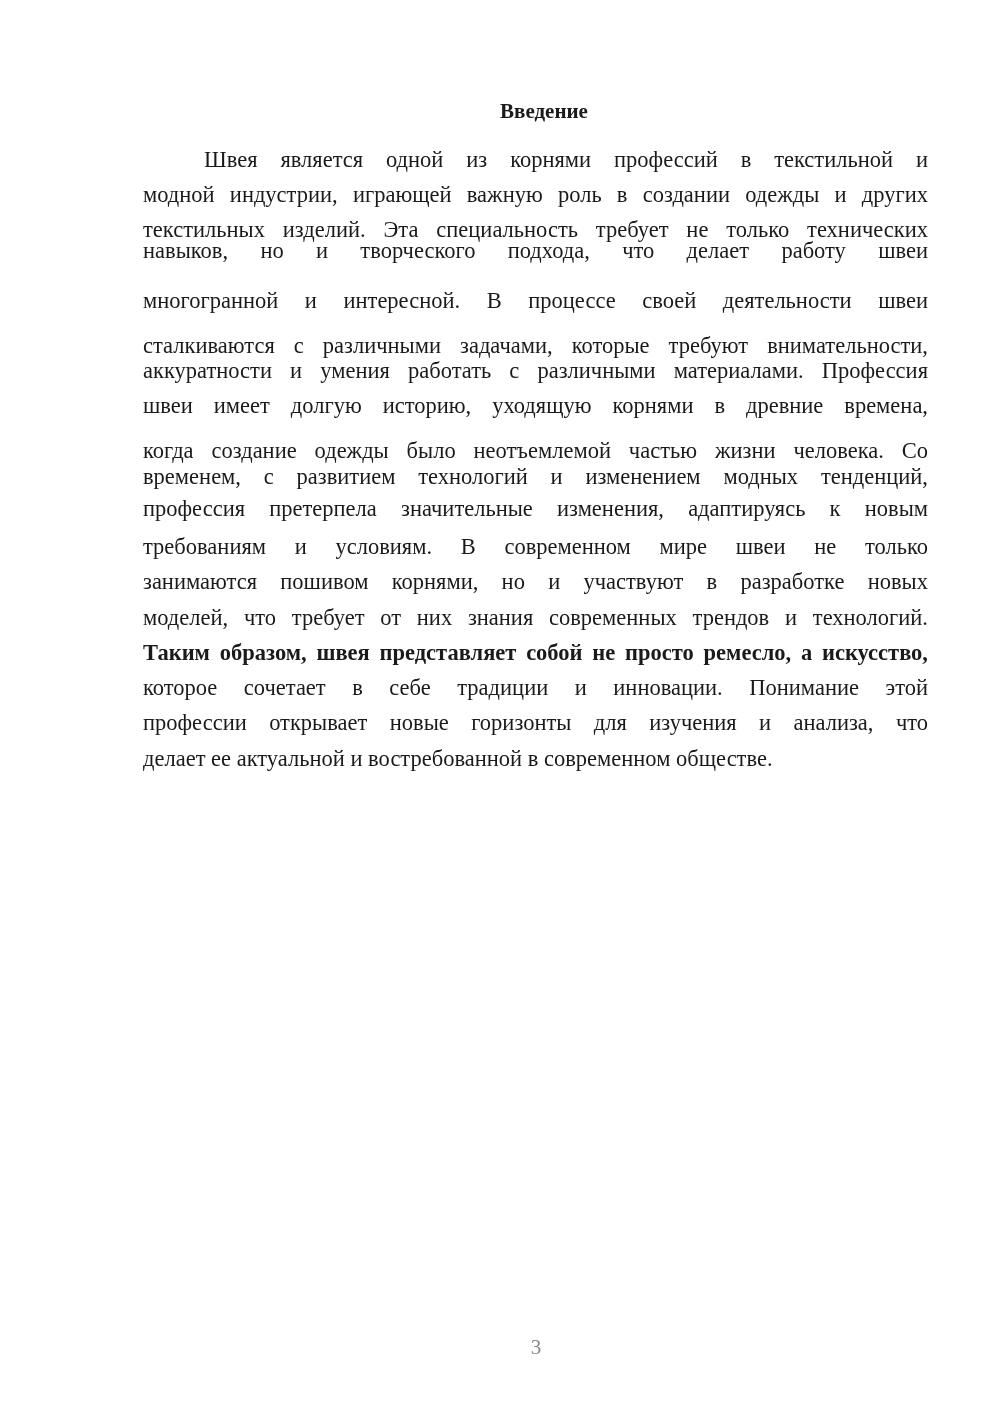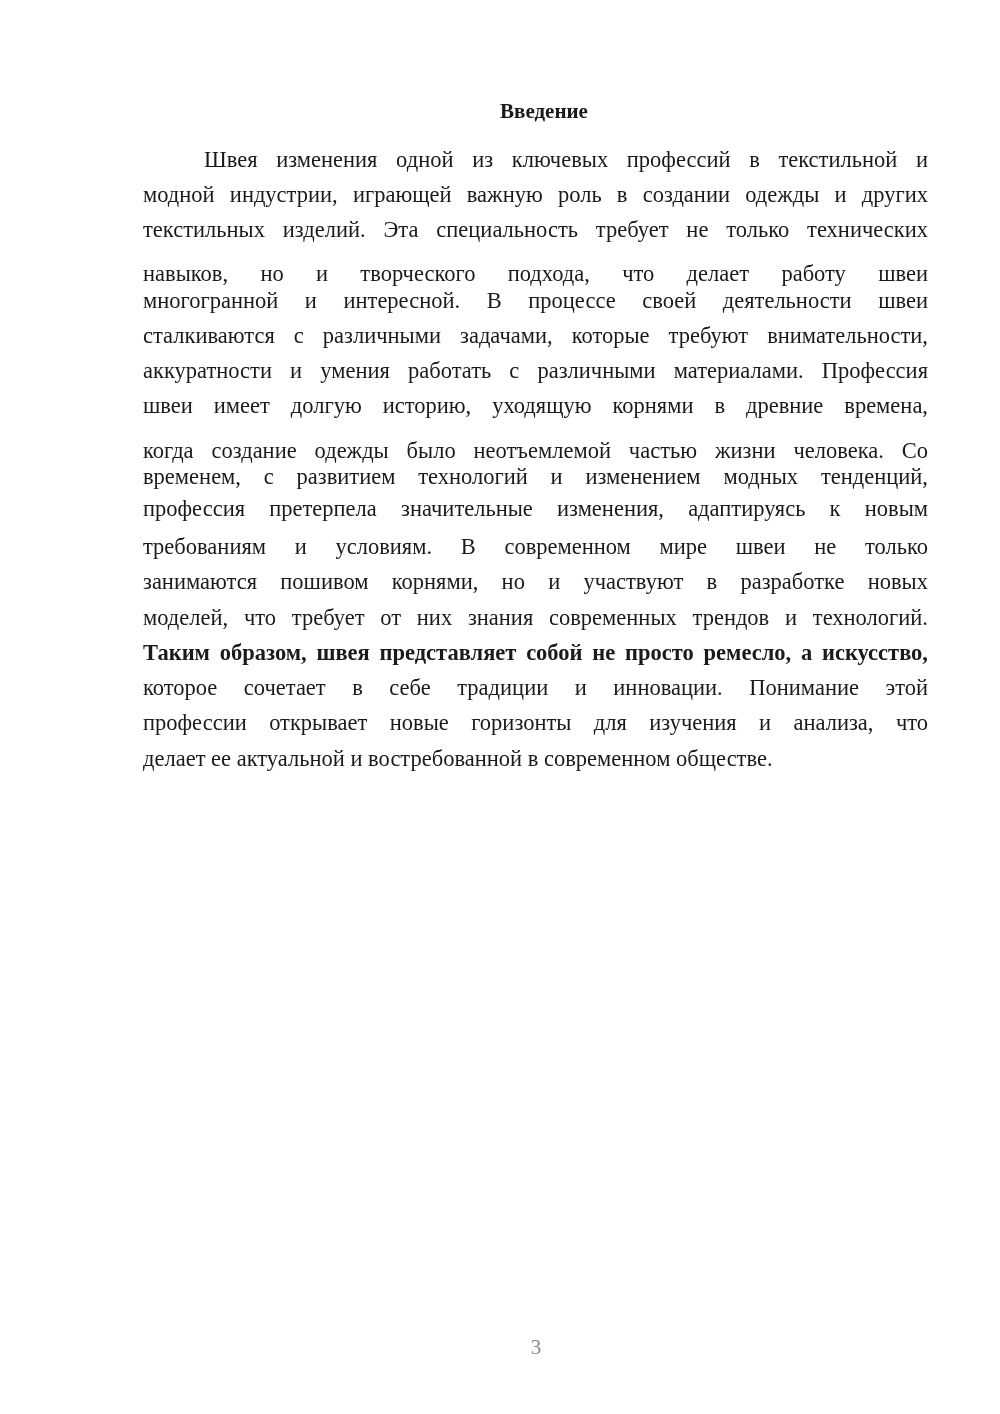--- a/index.html
+++ b/index.html
@@ -81,35 +81,35 @@
 <body>
 
 <div class="page">
 
   <div class="title">
     <span>Введение</span>
   </div>
 
   <div>
     <div class="line first" style="top:145px;">
-        <span>Швея изменения одной из ключевых профессий в текстильной и</span>
+        <span>Швея является одной из корнями профессий в текстильной и</span>
       </div>
     <div class="line" style="top:180px;">
         <span>модной индустрии, играющей важную роль в создании одежды и других</span>
       </div>
     <div class="line" style="top:215px;">
         <span>текстильных изделий. Эта специальность требует не только технических</span>
       </div>
-    <div class="line" style="top:259px;font-family:Liberation Serif, serif;">
+    <div class="line" style="top:236px;font-family:Liberation Serif, serif;">
         <span>навыков, но и творческого подхода, что делает работу швеи</span>
       </div>
     <div class="line" style="top:286px;">
         <span>многогранной и интересной. В процессе своей деятельности швеи</span>
       </div>
-    <div class="line" style="top:321px;">
+    <div class="line" style="top:331px;">
         <span>сталкиваются с различными задачами, которые требуют внимательности,</span>
       </div>
     <div class="line" style="top:356px;">
         <span>аккуратности и умения работать с различными материалами. Профессия</span>
       </div>
     <div class="line" style="top:391px;">
         <span>швеи имеет долгую историю, уходящую корнями в древние времена,</span>
       </div>
     <div class="line" style="top:436px;">
         <span>когда создание одежды было неотъемлемой частью жизни человека. Со</span>

